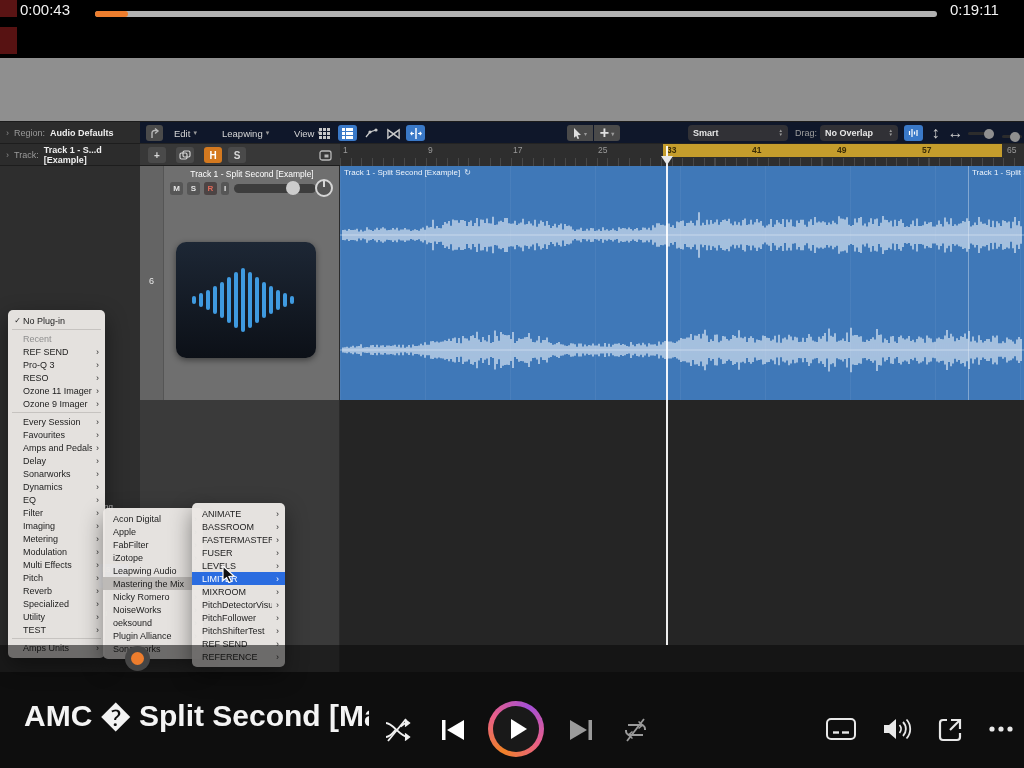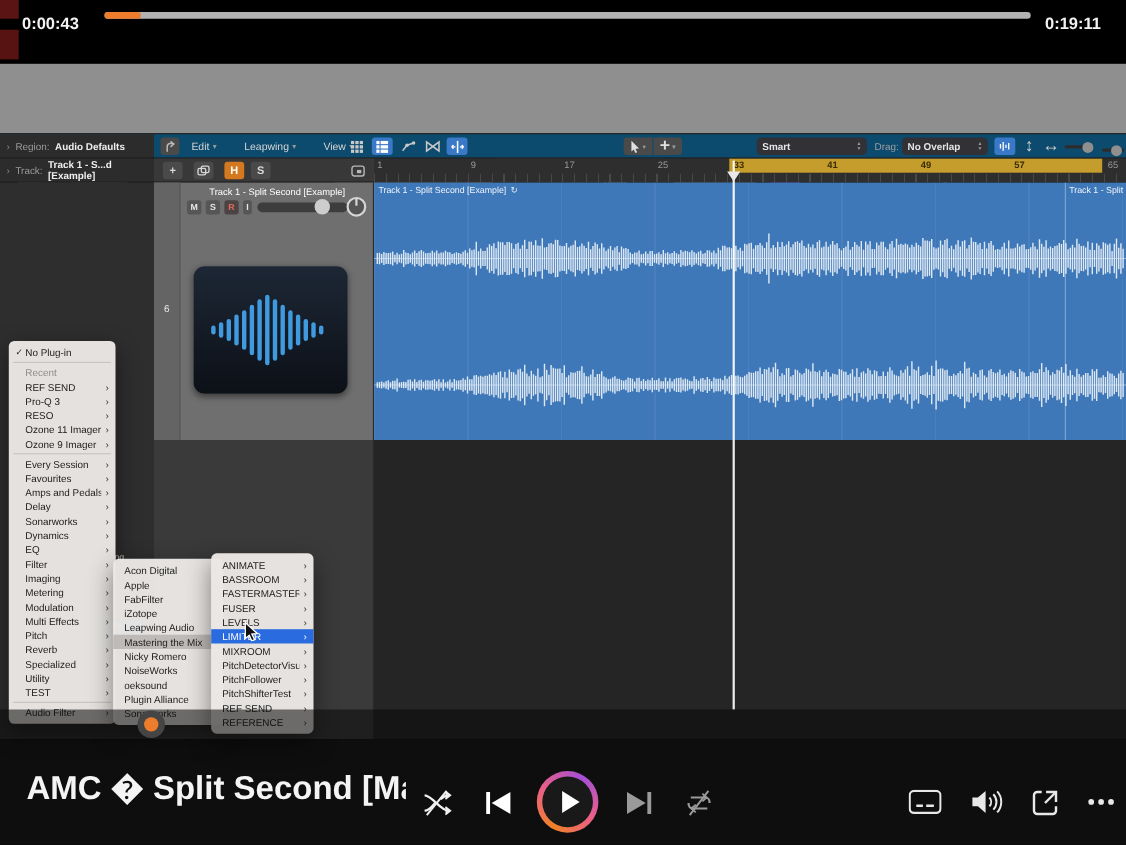--- a/index.html
+++ b/index.html
@@ -32,21 +32,21 @@
 .lcd-mid{font-size:9px;font-weight:bold;}
 .lcd-keep{font-size:5px;color:#cfcfcf;margin-top:1px;}
 .lcd-chev{color:#8a8a92;font-size:8px;margin-left:5px;}
 .badge-1234{left:700px;top:88px;width:28px;height:23px;background:var(--badge_purple);border-radius:5px;color:#fff;font-size:7.5px;font-weight:bold;display:flex;align-items:center;justify-content:center;}
 .metro{left:736px;top:90px;color:#4a4a4a;}
 .vol-slider{left:800px;top:93px;width:90px;height:14px;background:#2b2b30;border-radius:7px;}
 .vol-knob{left:851px;top:91px;width:17px;height:17px;background:#f2f2f2;border-radius:50%;box-shadow:0 1px 2px rgba(0,0,0,.4);}
 .tr-ic{color:#454545;}
 
 
-.row1{left:0;top:122px;width:1024px;height:22px;background:#0c4a6e;border-bottom:1px solid #232323;}
+.row1{left:0;top:122px;width:1024px;height:22px;background:#0f172a;border-bottom:1px solid #232323;}
 .hdr-left{left:0;top:122px;width:140px;height:22px;background:#2c2c2c;border-bottom:1px solid #1d1d1d;display:flex;align-items:center;font-size:9px;color:#9a9a9a;padding-left:6px;gap:5px;}
 .hdr-left .val{color:#efefef;font-weight:bold;}
 .hdr-left2{top:144px;}
 .chev{color:#8a8a8a;font-size:9px;}
 .menu-word{display:flex;align-items:center;gap:3px;color:#d6d6d6;font-size:9.5px;padding:0 8px;height:22px;}
 .menu-word .dn{font-size:7px;color:#9a9a9a;}
 .mb-ic{width:19px;height:16px;border-radius:3px;display:flex;align-items:center;justify-content:center;color:#c9c9c9;margin:0 2px;}
 .mb-ic.on{background:var(--accent_blue);color:#fff;}
 .dd{background:#313136;border-radius:4px;height:16px;display:flex;align-items:center;color:#e6e6e6;font-size:9px;padding:0 5px;gap:4px;font-weight:bold;text-align:center;}
 .dd .stp{display:flex;flex-direction:column;font-size:4.5px;color:#9a9a9a;line-height:.9;margin-left:auto;}
@@ -100,21 +100,21 @@
 .mi.t-header .mi-label{color:#8e8e8e;}
 .mi.t-sep{height:5px;padding:0;}
 .mi.t-sep::after{content:"";position:absolute;left:4px;right:4px;top:2px;height:1px;background:#c6c3c0;}
 .mi.hov{background:#bdbab7;}
 .mi.selblue{background:var(--menu_highlight_blue);color:#fff;border-radius:0;}
 .mi.selblue .mi-arrow{color:#fff;}
 .cursor-svg{left:222px;top:565px;z-index:35;}
 
 
 .scrub-overlay{left:0;top:645px;width:1024px;height:27px;background:rgba(10,10,10,.55);z-index:40;}
-.time{position:absolute;top:13px;font-size:15px;color:#f2f2f2;z-index:41;font-weight:bold;}
+.time{position:absolute;top:1px;font-size:15px;color:#f2f2f2;z-index:41;}
 .time.t1{left:20px;}
 .time.t2{left:950px;}
 .sb-track{position:absolute;left:95px;top:11px;width:842px;height:6px;background:#b2b2b2;border-radius:3px;z-index:41;}
 .sb-fill{position:absolute;left:0;top:0;width:33px;height:6px;background:var(--progress_orange);border-radius:3px;}
 .sb-knob{position:absolute;left:125px;top:1px;width:25px;height:25px;background:#454545;border-radius:50%;z-index:42;display:flex;align-items:center;justify-content:center;}
 .sb-knob i{width:13px;height:13px;background:var(--progress_orange);border-radius:50%;}
 
 
 .playerbar{left:0;top:672px;width:1024px;height:96px;background:#0e0e0e;}
 .pb-title{position:absolute;left:24px;top:22px;font-size:30px;font-weight:bold;color:#f4f4f4;white-space:nowrap;width:345px;overflow:hidden;}
@@ -581,21 +581,21 @@
         <span class="mi-label">TEST</span>
         <span class="mi-arrow">›</span>
       </div>
       <div class="mi t-sep">
         <span class="mi-check"></span>
         <span class="mi-label"></span>
         <span class="mi-arrow"></span>
       </div>
       <div class="mi">
         <span class="mi-check"></span>
-        <span class="mi-label">Audio Filter</span>
+        <span class="mi-label">Amps Units</span>
         <span class="mi-arrow">›</span>
       </div>
     </div>
   <div class="menu" style="left:103px;top:508px;width:100px;">
 
   <div class="mi">
         <span class="mi-check" style="width:6px;"></span>
         <span class="mi-label">Acon Digital</span>
         <span class="mi-arrow">›</span>
       </div>

